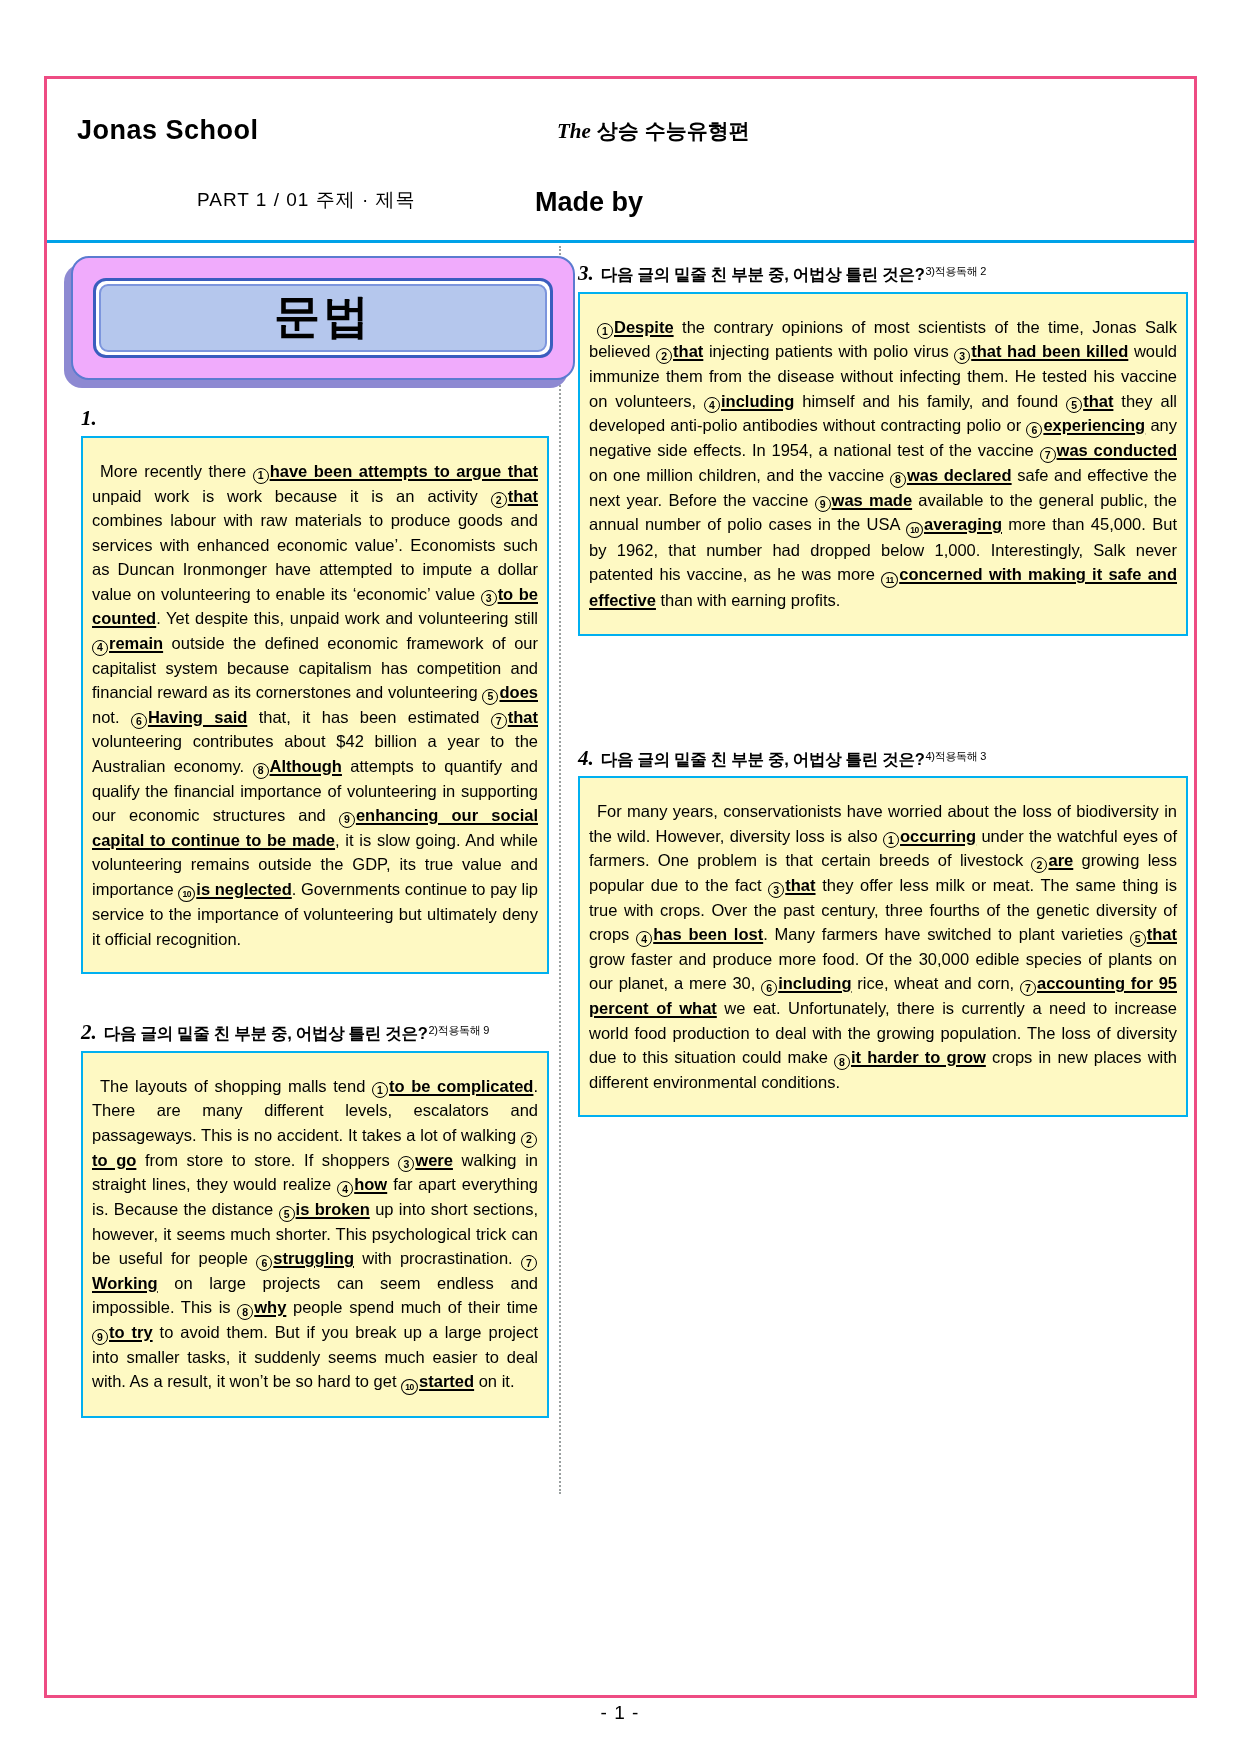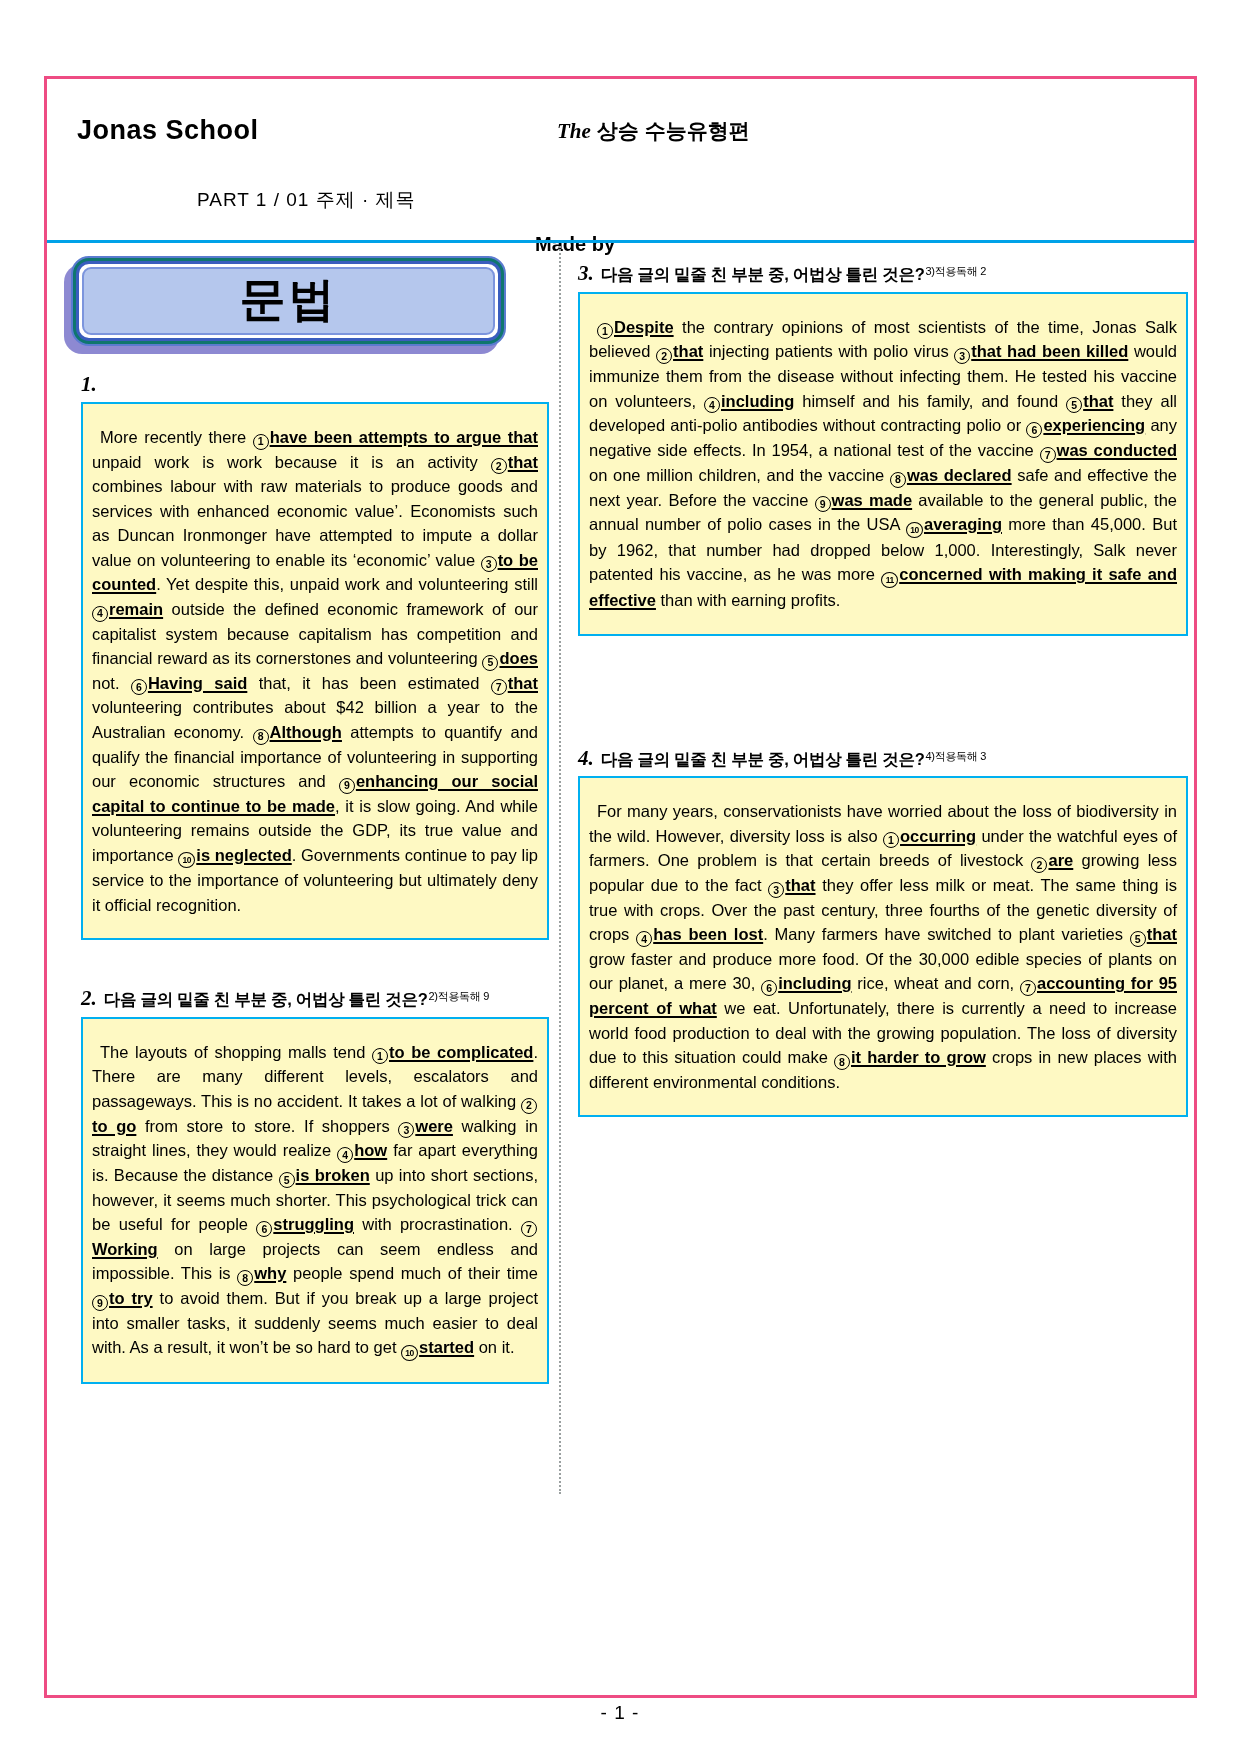--- a/index.html
+++ b/index.html
@@ -15,33 +15,33 @@
     position:absolute; left:44px; top:76px;
     width:1153px; height:1622px;
     border:3px solid #ee4c83;
     background:#fff;
   }
   
   .hs-title   { position:absolute; left:30px;  top:36px;  font-size:27px; font-weight:bold; letter-spacing:0.5px; }
   .brand      { position:absolute; left:510px; top:38px;  font-size:21px; font-weight:bold; }
   .brand-the  { font-family:"Liberation Serif","DejaVu Serif",serif; font-style:italic; margin-right:6px; }
   .part-title { position:absolute; left:112px; top:108px; font-size:19px; letter-spacing:1px;margin-left:38px; }
-  .made-by    { position:absolute; left:488px; top:108px; font-size:20px; font-weight:bold;margin-top:46px; }
+  .made-by    { position:absolute; left:488px; top:108px; font-size:27px; font-weight:bold; }
   .blue-rule  { position:absolute; left:0; right:0; top:161px; border-top:3px solid #00a2e8; }
   .divider    { position:absolute; left:512px; top:167px; height:1248px; width:0; border-left:2px dotted #9aa0a0; }
 
   
   .col-left  { position:absolute; left:34px;  top:177px; width:468px; }
   .col-right { position:absolute; left:531px; top:184px; width:610px; }
 
   
   .gbox-outer {
-    width:435px; margin-left:-10px;
-    border:2px solid #5b7bd0; border-radius:18px; padding:3px;
-    background:#0f766e; box-shadow:-7px 8px 0 #8d89d2;
+    width:504px; margin-left:-10px;
+    border:2px solid #5b7bd0; border-radius:18px; padding:20px;
+    background:#f0abfc; box-shadow:-7px 8px 0 #8d89d2;
   }
   .gbox-mid { border:3px solid #3a5dbe; border-radius:13px; padding:3px; background:#fff; }
   .gbox-in  { border:2px solid #7c95dd; border-radius:9px; background:#b5c7ed; text-align:center; padding:4px 0 7px; }
   .gbox-title { font-size:46px; font-weight:bold; letter-spacing:3px; line-height:1.15; }
 
   
   .question { margin-top:0; }
   .q-space-a { margin-top:28px; }
   .q-space-b { margin-top:48px; }
   .q-space-c { margin-top:112px; }

